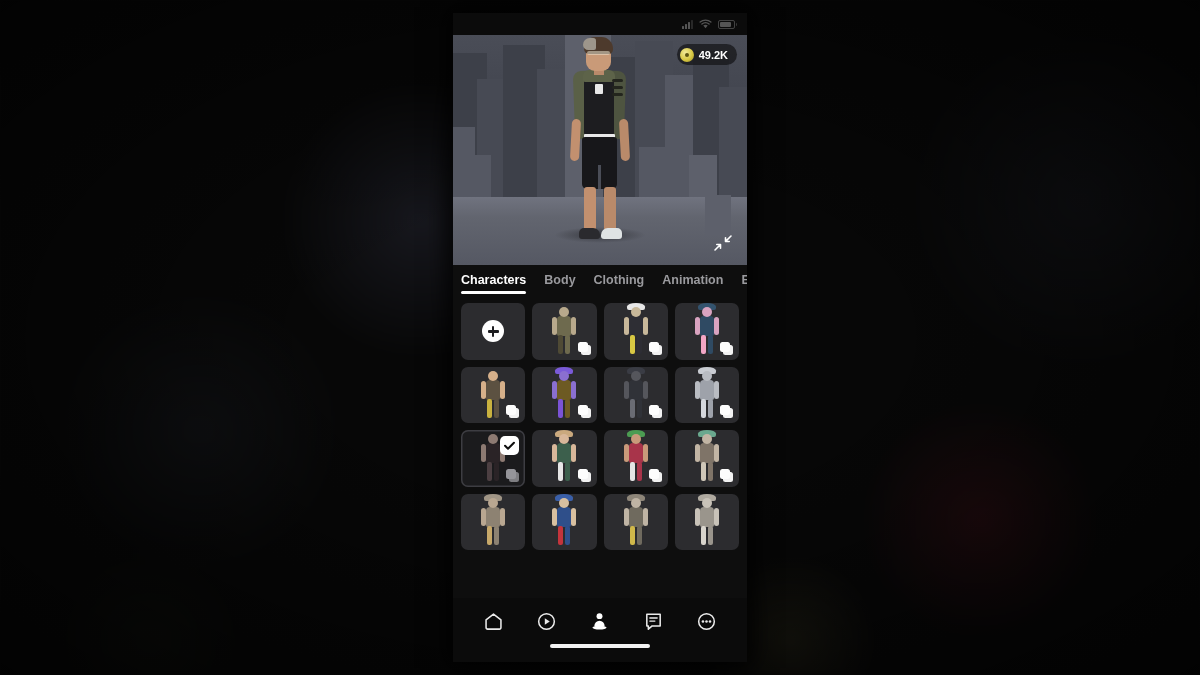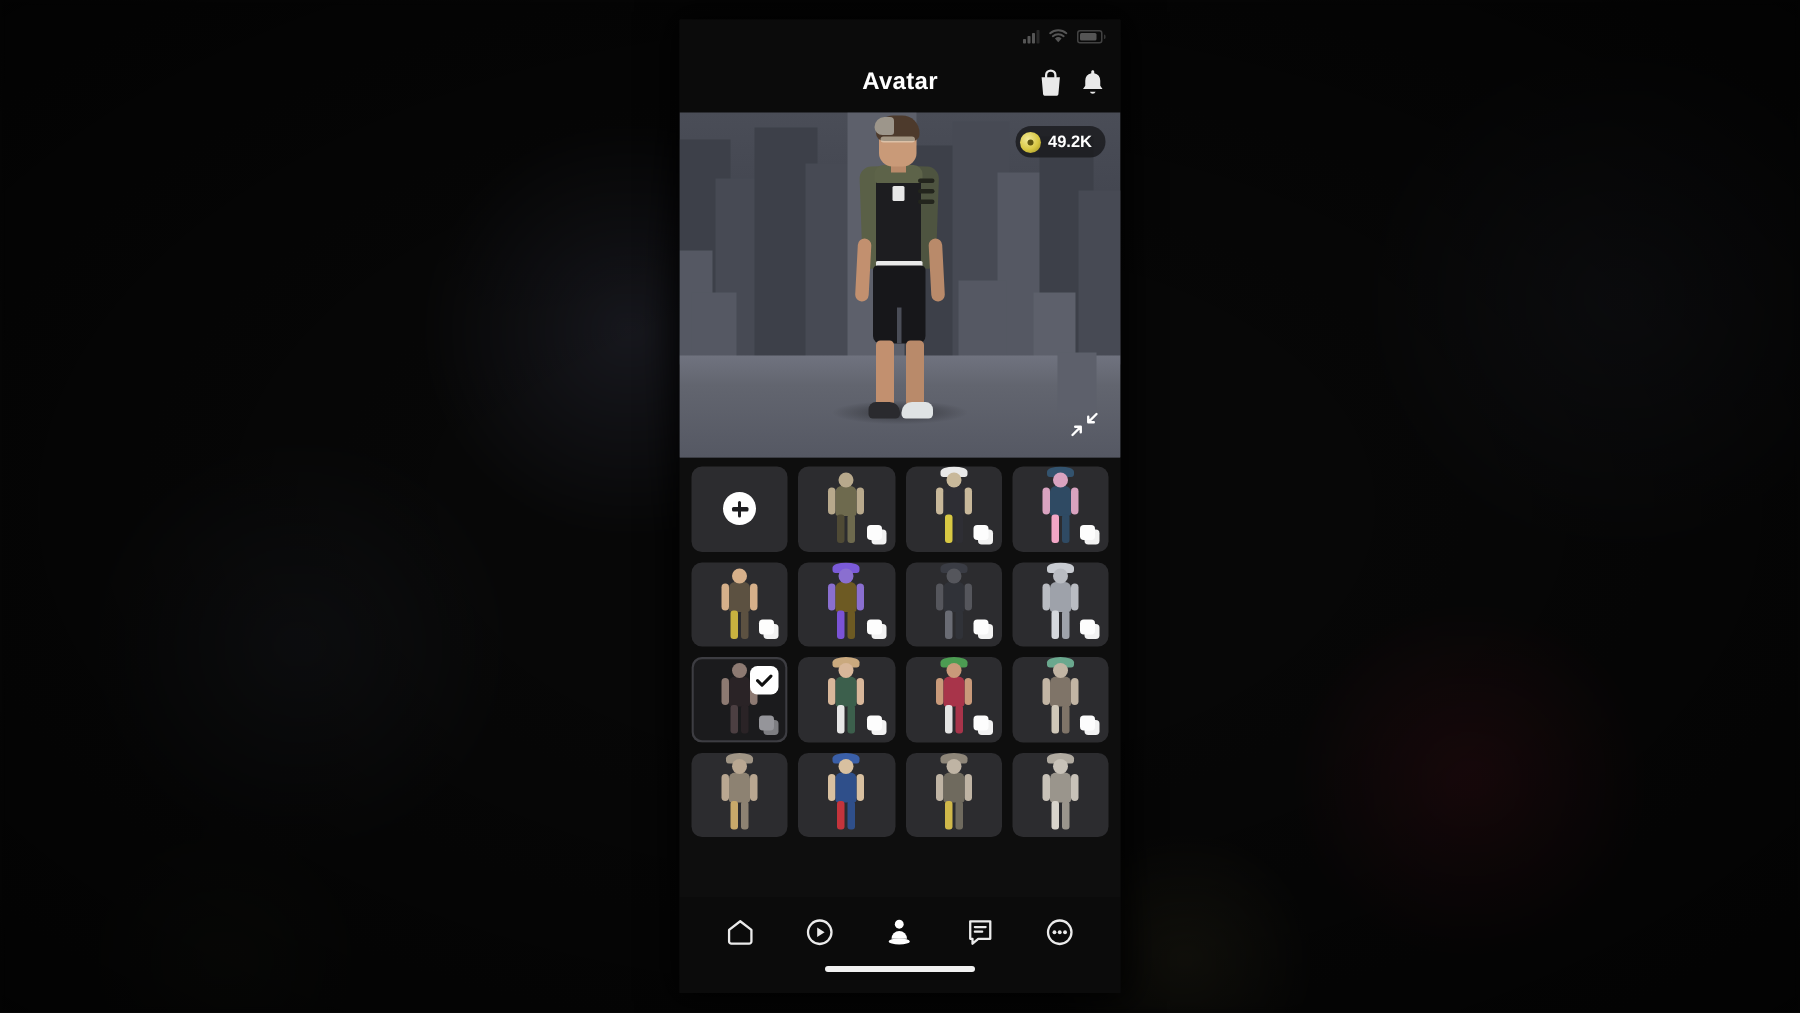--- a/index.html
+++ b/index.html
@@ -236,37 +236,20 @@
           <path d="M1.1 3.1a8.4 8.4 0 0 1 10.8 0" stroke="#fff" stroke-width="1.3" fill="none" stroke-linecap="round"></path>
         </svg>
     </span>
     <span class="sb-icon">
       <span class="batt">
           <b></b>
         </span>
     </span>
   </div>
 
-  <div class="header">
-    <div class="title">Avatar</div>
-    <div class="hdr-actions">
-      <span>
-        <svg width="17" height="19" viewBox="0 0 17 19">
-            <path d="M5.4 6V4.6a3.1 3.1 0 0 1 6.2 0V6" stroke="#e9e9e9" stroke-width="1.5" fill="none" stroke-linecap="round"></path>
-            <path d="M2.4 6h12.2l-1 11.4a1 1 0 0 1-1 .9H4.4a1 1 0 0 1-1-.9Z" fill="#e9e9e9"></path>
-          </svg>
-      </span>
-      <span>
-        <svg width="17" height="19" viewBox="0 0 17 19">
-            <path d="M8.5 1.4c.6 0 1 .4 1 1v.9a5.2 5.2 0 0 1 4 5v3.4l1.5 2.1H2L3.5 11.7V8.3a5.2 5.2 0 0 1 4-5v-.9c0-.6.4-1 1-1Z" fill="#e9e9e9"></path>
-            <path d="M6.6 15.6a2 2 0 0 0 3.8 0Z" fill="#e9e9e9"></path>
-          </svg>
-      </span>
-    </div>
-  </div>
 
   <div class="viewport">
     <div class="city">
       <div class="blk d" style="left:0;top:18px;width:34px;height:150px;"></div>
       <div class="blk" style="left:24px;top:44px;width:30px;height:124px;"></div>
       <div class="blk l" style="left:0;top:92px;width:22px;height:76px;"></div>
       <div class="blk d" style="left:50px;top:10px;width:42px;height:158px;"></div>
       <div class="blk" style="left:84px;top:34px;width:36px;height:134px;"></div>
       <div class="blk t" style="left:112px;top:0px;width:46px;height:168px;"></div>
       <div class="blk d" style="left:150px;top:22px;width:40px;height:146px;"></div>
@@ -315,20 +298,27 @@
     </div>
 
     <div class="collapse-btn">
       <svg width="20" height="20" viewBox="0 0 20 20">
         <path d="M18 3 L12.5 8.5 M12.5 8.5 H16.2 M12.5 8.5 V4.8" stroke="#fff" stroke-width="1.6" fill="none" stroke-linecap="round" stroke-linejoin="round"></path>
         <path d="M2 17 L7.5 11.5 M7.5 11.5 H3.8 M7.5 11.5 V15.2" stroke="#fff" stroke-width="1.6" fill="none" stroke-linecap="round" stroke-linejoin="round"></path>
       </svg>
     </div>
   </div>
 
+  <div class="tabs">
+    <div class="tab active">Characters</div>
+    <div class="tab">Body</div>
+    <div class="tab">Clothing</div>
+    <div class="tab">Animation</div>
+    <div class="tab">E</div>
+  </div>
 
   <div class="grid-wrap">
     <div class="grid" id="grid">
         <div class="cell add">
           <div class="plus"></div>
         </div>
         <div class="cell">
           <div class="mini">
             <i class="m-al" style="background: rgb(184, 169, 140);"></i>
             <i class="m-ar" style="background: rgb(184, 169, 140);"></i>

